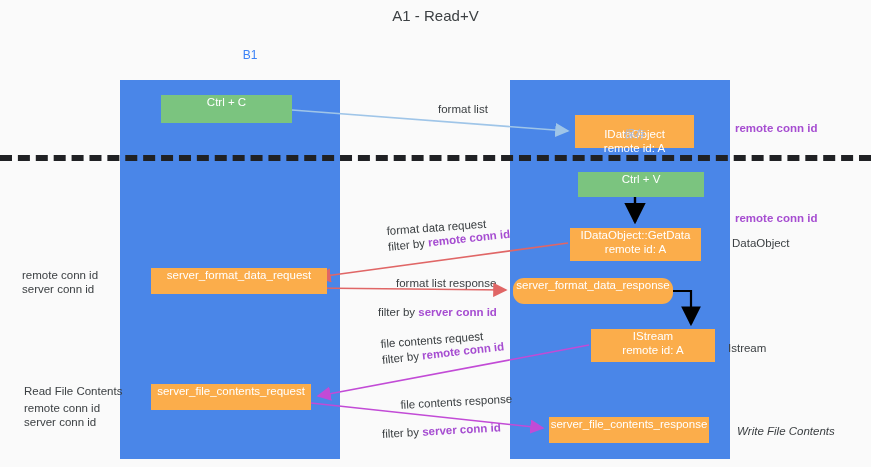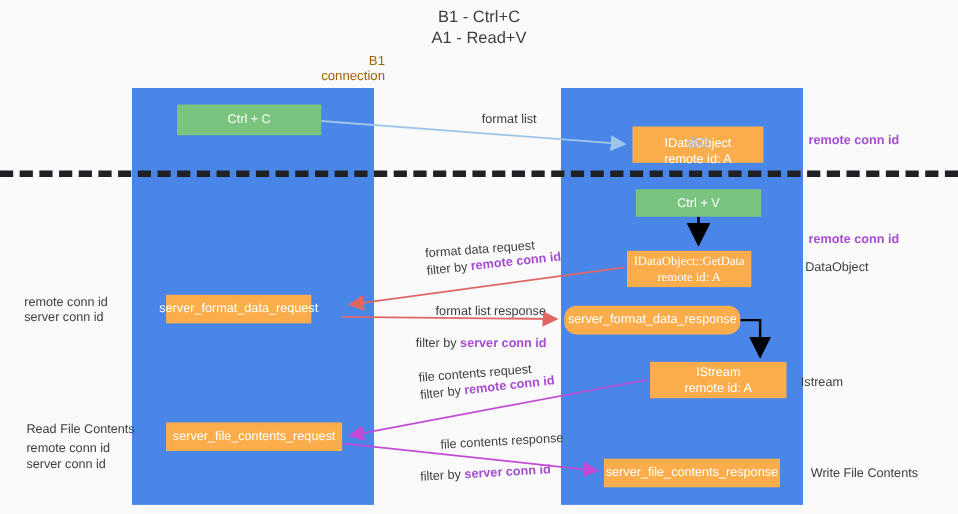--- a/index.html
+++ b/index.html
@@ -13,52 +13,52 @@
   #diagram{position:absolute;left:0;top:0;width:871px;height:467px;}
 
   
   .title{
     position:absolute;left:0;top:6px;width:871px;
     text-align:center;color:#3c4043;font-size:15px;line-height:19px;
   }
 
   
   .lane-head{
-    position:absolute;text-align:right;color:#a16207;font-size:12px;line-height:14px;
+    position:absolute;text-align:center;color:#3b82f6;font-size:12px;line-height:14px;
   }
   #head-b1{left:150px;top:48px;width:200px;}
   #head-a1{left:540px;top:48px;width:200px;}
 
   
   .lane{position:absolute;background:#4a86e8;}
   #lane-b1{left:120px;top:80px;width:220px;height:379px;}
   #lane-a1{left:510px;top:80px;width:220px;height:379px;}
 
   
   #separator{
     position:absolute;left:0;top:155px;width:871px;height:0;
     border-top:6px dashed #202124;
   }
 
   
   .node{
     position:absolute;box-sizing:border-box;
-    display:flex;flex-direction:column;align-items:center;justify-content:center;
+    display:flex;flex-direction:column;align-items:center;
     color:#ffffff;font-size:11.5px;line-height:14px;text-align:center;
     z-index:5;
   }
   .node.green{background:#7bc47f;}
   .node.orange{background:#fbad4b;}
   .node .l2{font-size:11.5px;}
 
   #n-ctrlc{left:161px;top:95px;width:131px;height:28px;}
   #n-idataobject{left:575px;top:115px;width:119px;height:33px;}
-  #n-ctrlv{left:578px;top:172px;width:114px;height:25px;}
-  #n-getdata{left:570px;top:228px;width:113px;height:33px;font-family:Liberation Serif, serif;}
-  #n-sfdreq{left:151px;top:268px;width:132px;height:26px;}
+  #n-ctrlv{left:578px;top:172px;width:126px;height:25px;}
+  #n-getdata{left:570px;top:228px;width:131px;height:33px;}
+  #n-sfdreq{left:151px;top:268px;width:176px;height:26px;}
   #n-sfdresp{left:513px;top:278px;width:160px;height:26px;border-radius:11px;}
   #n-istream{left:591px;top:329px;width:124px;height:33px;}
   #n-sfcreq{left:151px;top:384px;width:160px;height:26px;}
   #n-sfcresp{left:549px;top:417px;width:160px;height:26px;}
 
   
   .glyph-overlay{
     position:absolute;left:0;top:0;width:100%;
     text-align:center;font-size:11.5px;line-height:14px;
     color:#a8b8d8;pointer-events:none;letter-spacing:-1px;
@@ -66,48 +66,46 @@
 
   
   .lbl{position:absolute;color:#3c4043;font-size:11.5px;line-height:14px;white-space:nowrap;}
   .lbl.purple{color:#a64dd1;font-weight:bold;}
 
   #lbl-format-list{left:398px;top:102px;margin-left:40px;}
   #lbl-remote-1{left:735px;top:121px;}
   #lbl-remote-2{left:735px;top:211px;}
   #lbl-dataobject{left:732px;top:236px;}
   #lbl-istream{left:728px;top:341px;}
-  #lbl-write-file{left:737px;top:424px;}
+  #lbl-write-file{left:737px;top:424px;font-style:italic;}
 
   #lbl-left-conn{left:22px;top:268px;}
   #lbl-read-file{left:24px;top:384px;}
   #lbl-left-conn2{left:24px;top:401px;}
 
   
   #ann-fdreq{left:386px;top:223px;transform:rotate(-4.2deg);}
   #ann-fdresp{left:378px;top:275px;}
   #ann-fcreq{left:380px;top:336px;transform:rotate(-4.4deg);}
   #ann-fcresp{left:380px;top:398px;transform:rotate(-3.2deg);}
   .ann{position:absolute;font-size:11.5px;line-height:16px;white-space:nowrap;color:#3c4043;transform-origin:left top;}
   .ann b{font-weight:bold;}
   .ann .p{color:#a64dd1;}
 </style>
 </head>
 <body>
 
 <div id="diagram">
 
   <div class="title">
-    <div>B1 - Ctrl+C</div>
     <div>A1 - Read+V</div>
   </div>
 
   <div class="lane-head" id="head-b1">
     <div>B1</div>
-    <div>connection</div>
   </div>
 
   <div class="lane" id="lane-b1"></div>
   <div class="lane" id="lane-a1"></div>
 
   <svg width="871" height="467" style="position:absolute;left:0;top:0;z-index:4;">
     <defs>
       <marker id="ah-blue" markerWidth="9" markerHeight="9" refX="8" refY="4.5" orient="auto">
         <path d="M0,0 L9,4.5 L0,9 z" fill="#9fc5e8"></path>
       </marker>

